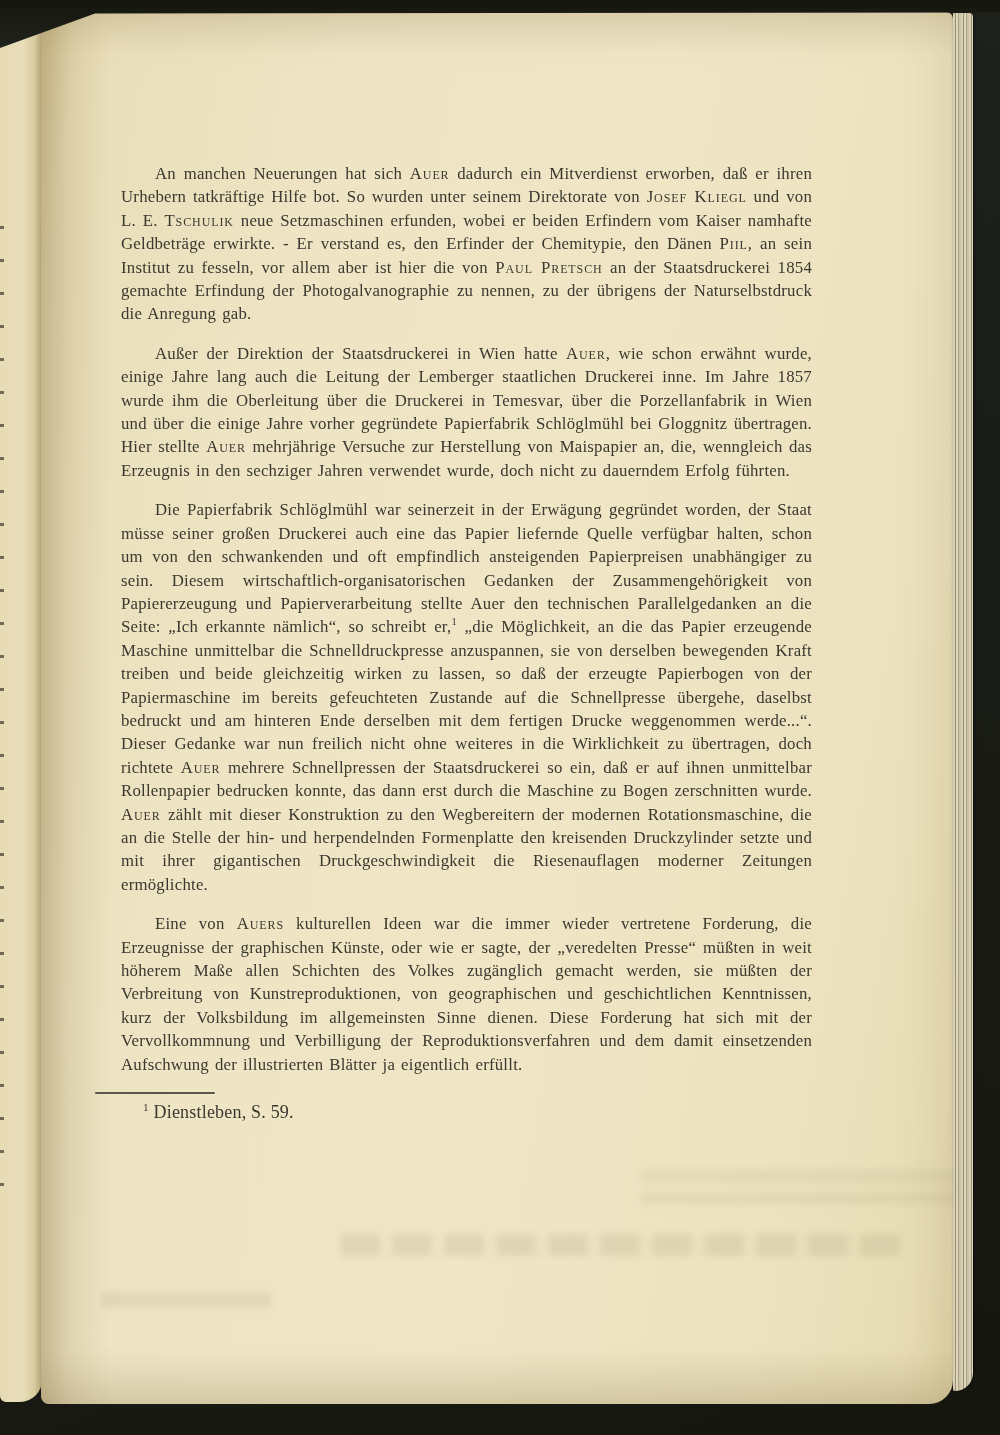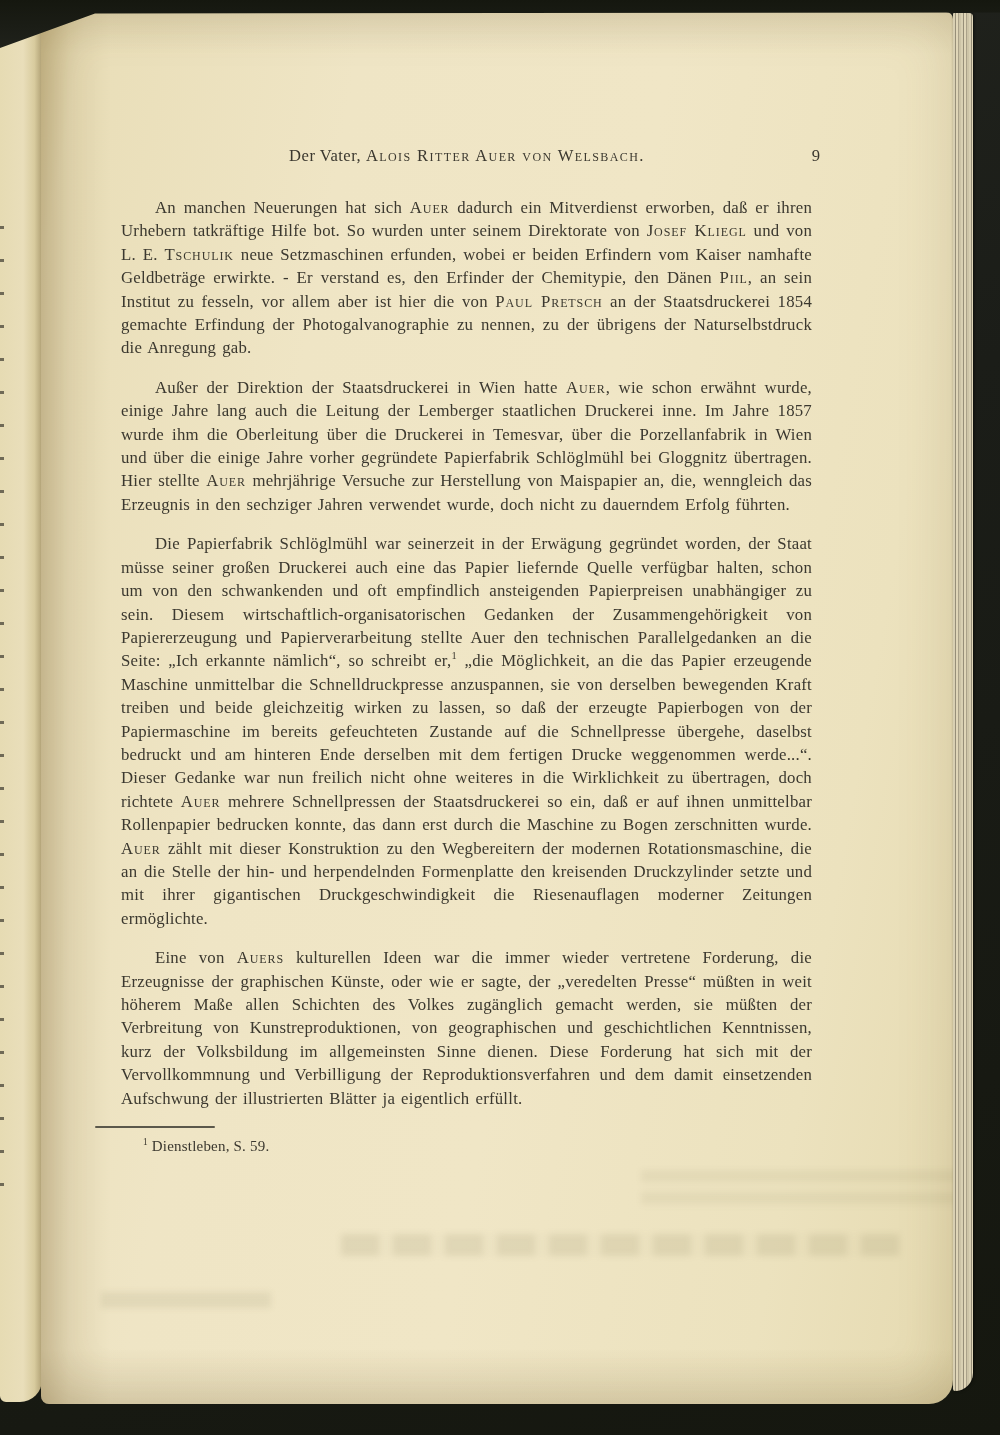--- a/index.html
+++ b/index.html
@@ -83,42 +83,38 @@
     hyphens:none;
   }
   .body p.par{margin:16px;text-indent:34px;}
   .sc{font-variant:small-caps;letter-spacing:.9px;}
   .sup{vertical-align:super;font-size:.62em;line-height:0;}
   .footnote-sep{
     width:120px;height:2px;background:#5b584b;
     margin:11px 0 7px -10px;border-radius:1px;
   }
   .footnote{
-    margin:0;font-size:15px;line-height:22px;
+    margin:0;font-size:18px;line-height:22px;
     text-indent:38px;letter-spacing:.2px;
   }
 </style>
 </head>
 <body>
 
 <div class="stage">
   <div class="page-sliver"></div>
   <div class="margin-marks"></div>
 
   <div class="page">
     <div class="gutter"></div>
     <div class="smudge s1"></div>
     <div class="smudge s2"></div>
     <div class="smudge s3"></div>
 
     <div class="text-block">
-      <div class="running-header">
-        <span class="header-title"><span>Der Vater, </span><span class="sc">Alois Ritter Auer von Welsbach</span><span>.</span></span>
-        <span class="page-number">9</span>
-      </div>
 
       <div class="body">
           <p class="par"><span>An manchen Neuerungen hat sich </span><span class="sc">Auer</span><span> dadurch ein Mitverdienst erworben, daß er ihren Urhebern tatkräftige Hilfe bot. So wurden unter seinem Direktorate von </span><span class="sc">Josef Kliegl</span><span> und von L. E. </span><span class="sc">Tschulik</span><span> neue Setzmaschinen erfunden, wobei er beiden Erfindern vom Kaiser namhafte Geldbeträge erwirkte. - Er verstand es, den Erfinder der Chemitypie, den Dänen </span><span class="sc">Piil</span><span>, an sein Institut zu fesseln, vor allem aber ist hier die von </span><span class="sc">Paul Pretsch</span><span> an der Staatsdruckerei 1854 gemachte Erfindung der Photogalvanographie zu nennen, zu der übrigens der Naturselbstdruck die Anregung gab.</span></p>
           <p class="par"><span>Außer der Direktion der Staatsdruckerei in Wien hatte </span><span class="sc">Auer</span><span>, wie schon erwähnt wurde, einige Jahre lang auch die Leitung der Lemberger staatlichen Druckerei inne. Im Jahre 1857 wurde ihm die Oberleitung über die Druckerei in Temesvar, über die Porzellanfabrik in Wien und über die einige Jahre vorher gegründete Papierfabrik Schlöglmühl bei Gloggnitz übertragen. Hier stellte </span><span class="sc">Auer</span><span> mehrjährige Versuche zur Herstellung von Maispapier an, die, wenngleich das Erzeugnis in den sechziger Jahren verwendet wurde, doch nicht zu dauerndem Erfolg führten.</span></p>
           <p class="par"><span>Die Papierfabrik Schlöglmühl war seinerzeit in der Erwägung gegründet worden, der Staat müsse seiner großen Druckerei auch eine das Papier liefernde Quelle verfügbar halten, schon um von den schwankenden und oft empfindlich ansteigenden Papierpreisen unabhängiger zu sein. Diesem wirtschaftlich-organisatorischen Gedanken der Zusammengehörigkeit von Papiererzeugung und Papierverarbeitung stellte Auer den technischen Parallelgedanken an die Seite: „Ich erkannte nämlich“, so schreibt er,</span><span class="sup">1</span><span> „die Möglichkeit, an die das Papier erzeugende Maschine unmittelbar die Schnelldruckpresse anzuspannen, sie von derselben bewegenden Kraft treiben und beide gleichzeitig wirken zu lassen, so daß der erzeugte Papierbogen von der Papiermaschine im bereits gefeuchteten Zustande auf die Schnellpresse übergehe, daselbst bedruckt und am hinteren Ende derselben mit dem fertigen Drucke weggenommen werde...“. Dieser Gedanke war nun freilich nicht ohne weiteres in die Wirklichkeit zu übertragen, doch richtete </span><span class="sc">Auer</span><span> mehrere Schnellpressen der Staatsdruckerei so ein, daß er auf ihnen unmittelbar Rollenpapier bedrucken konnte, das dann erst durch die Maschine zu Bogen zerschnitten wurde. </span><span class="sc">Auer</span><span> zählt mit dieser Konstruktion zu den Wegbereitern der modernen Rotationsmaschine, die an die Stelle der hin- und herpendelnden Formenplatte den kreisenden Druckzylinder setzte und mit ihrer gigantischen Druckgeschwindigkeit die Riesenauflagen moderner Zeitungen ermöglichte.</span></p>
           <p class="par"><span>Eine von </span><span class="sc">Auers</span><span> kulturellen Ideen war die immer wieder vertretene Forderung, die Erzeugnisse der graphischen Künste, oder wie er sagte, der „veredelten Presse“ müßten in weit höherem Maße allen Schichten des Volkes zugänglich gemacht werden, sie müßten der Verbreitung von Kunstreproduktionen, von geographischen und geschichtlichen Kenntnissen, kurz der Volksbildung im allgemeinsten Sinne dienen. Diese Forderung hat sich mit der Vervollkommnung und Verbilligung der Reproduktionsverfahren und dem damit einsetzenden Aufschwung der illustrierten Blätter ja eigentlich erfüllt.</span></p>
         </div>
 
       <div class="footnote-sep"></div>
       <p class="footnote"><span class="sup">1</span><span> Dienstleben, S. 59.</span></p>

